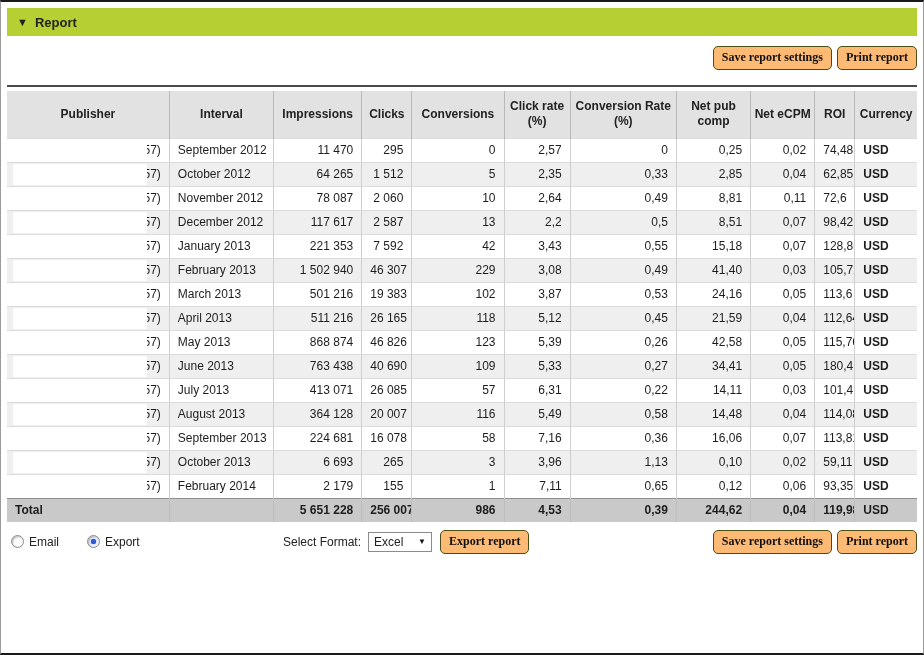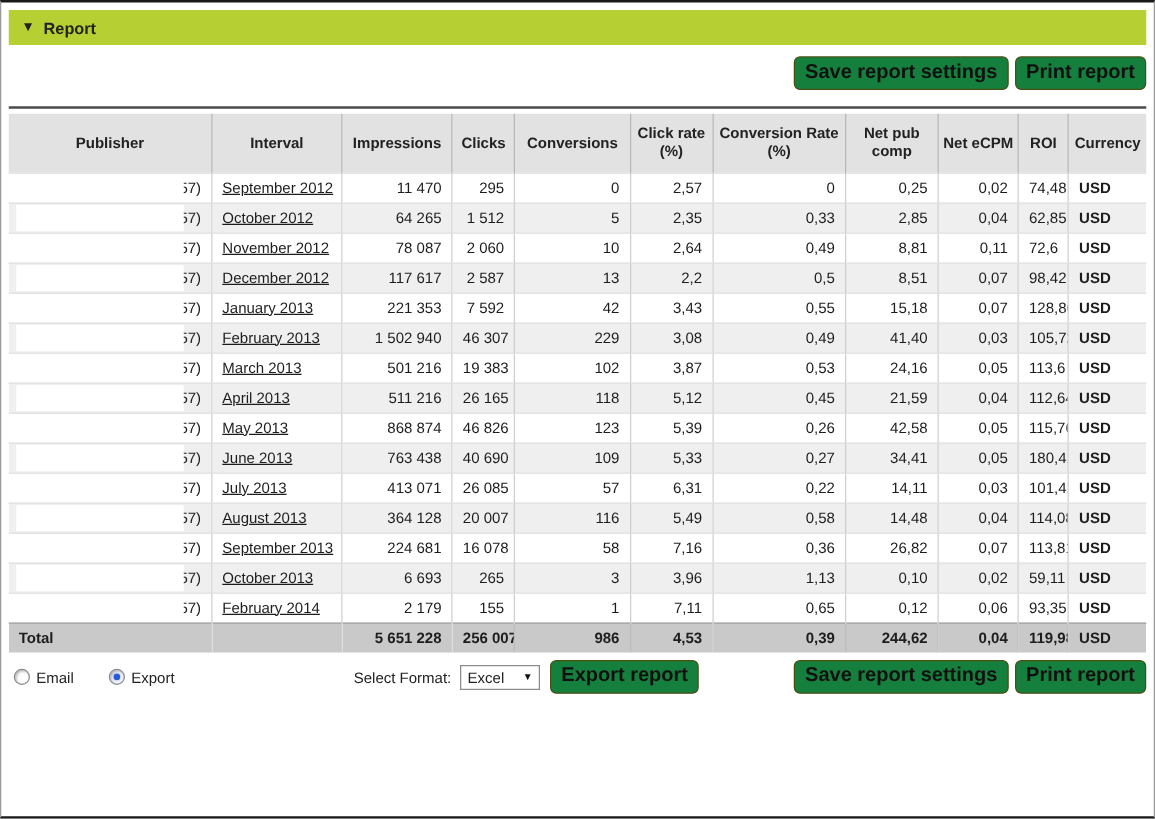--- a/index.html
+++ b/index.html
@@ -27,25 +27,25 @@
   .titlebar .tri { font-size: 11px; margin-right: 7px; color: #222; }
 
   .top-actions {
     height: 44px;
     display: flex; align-items: center; justify-content: flex-end;
     gap: 5px;
   }
 
   .btn {
     display: inline-block;
-    background: #15803d;
+    background: #fdba74;
     border: 1px solid #494f14;
     border-radius: 5px;
-    font-family: Liberation Sans, sans-serif;
-    font-size: 16px; font-weight: bold; color: #101010;
+    font-family: Liberation Serif, serif;
+    font-size: 12px; font-weight: bold; color: #101010;
     padding: 3px 8px 4px 8px;
     cursor: pointer;
     white-space: nowrap;
   }
 
   .info-panel {
     background: #efefef;
     height: 92px;
     padding: 9px 10px;
     font-size: 12px; color: #2a2a2a;
@@ -90,21 +90,21 @@
     border-top: 1px solid #dcdcdc;
     white-space: nowrap;
     overflow: hidden;
   }
   table.report td:first-child { border-left: none; }
 
   tr.odd  { background: #ffffff; }
   tr.even { background: #efefef; }
 
   td.num { text-align: right; }
-  td.col-interval { text-align: left; padding-left: 8px; text-decoration: underline; }
+  td.col-interval { text-align: left; padding-left: 8px; }
   td.col-impressions { padding-right: 10px; }
   td.col-clicks { padding-right: 8px; }
   td.col-conversions { padding-right: 8px; }
   td.col-click_rate { padding-right: 7px; }
   td.col-conversion_rate { padding-right: 24px; }
   td.col-net_pub_comp { padding-right: 24px; }
   td.col-net_ecpm { padding-right: 20px; }
   td.col-roi { padding-right: 4px; }
   td.col-currency { text-align: left; font-weight: bold; padding-left: 8px; }
 
@@ -371,21 +371,21 @@
           <td class="col-currency">USD</td>
         </tr>
         <tr class="odd">
           <td class="col-publisher"><span class="frag">57)</span><span class="redact"></span></td>
           <td class="col-interval">September 2013</td>
           <td class="col-impressions num">224 681</td>
           <td class="col-clicks num">16 078</td>
           <td class="col-conversions num">58</td>
           <td class="col-click_rate num">7,16</td>
           <td class="col-conversion_rate num">0,36</td>
-          <td class="col-net_pub_comp num">26,82</td>
+          <td class="col-net_pub_comp num">16,06</td>
           <td class="col-net_ecpm num">0,07</td>
           <td class="col-roi num">113,81</td>
           <td class="col-currency">USD</td>
         </tr>
         <tr class="even">
           <td class="col-publisher"><span class="frag">57)</span><span class="redact"></span></td>
           <td class="col-interval">October 2013</td>
           <td class="col-impressions num">6 693</td>
           <td class="col-clicks num">265</td>
           <td class="col-conversions num">3</td>

